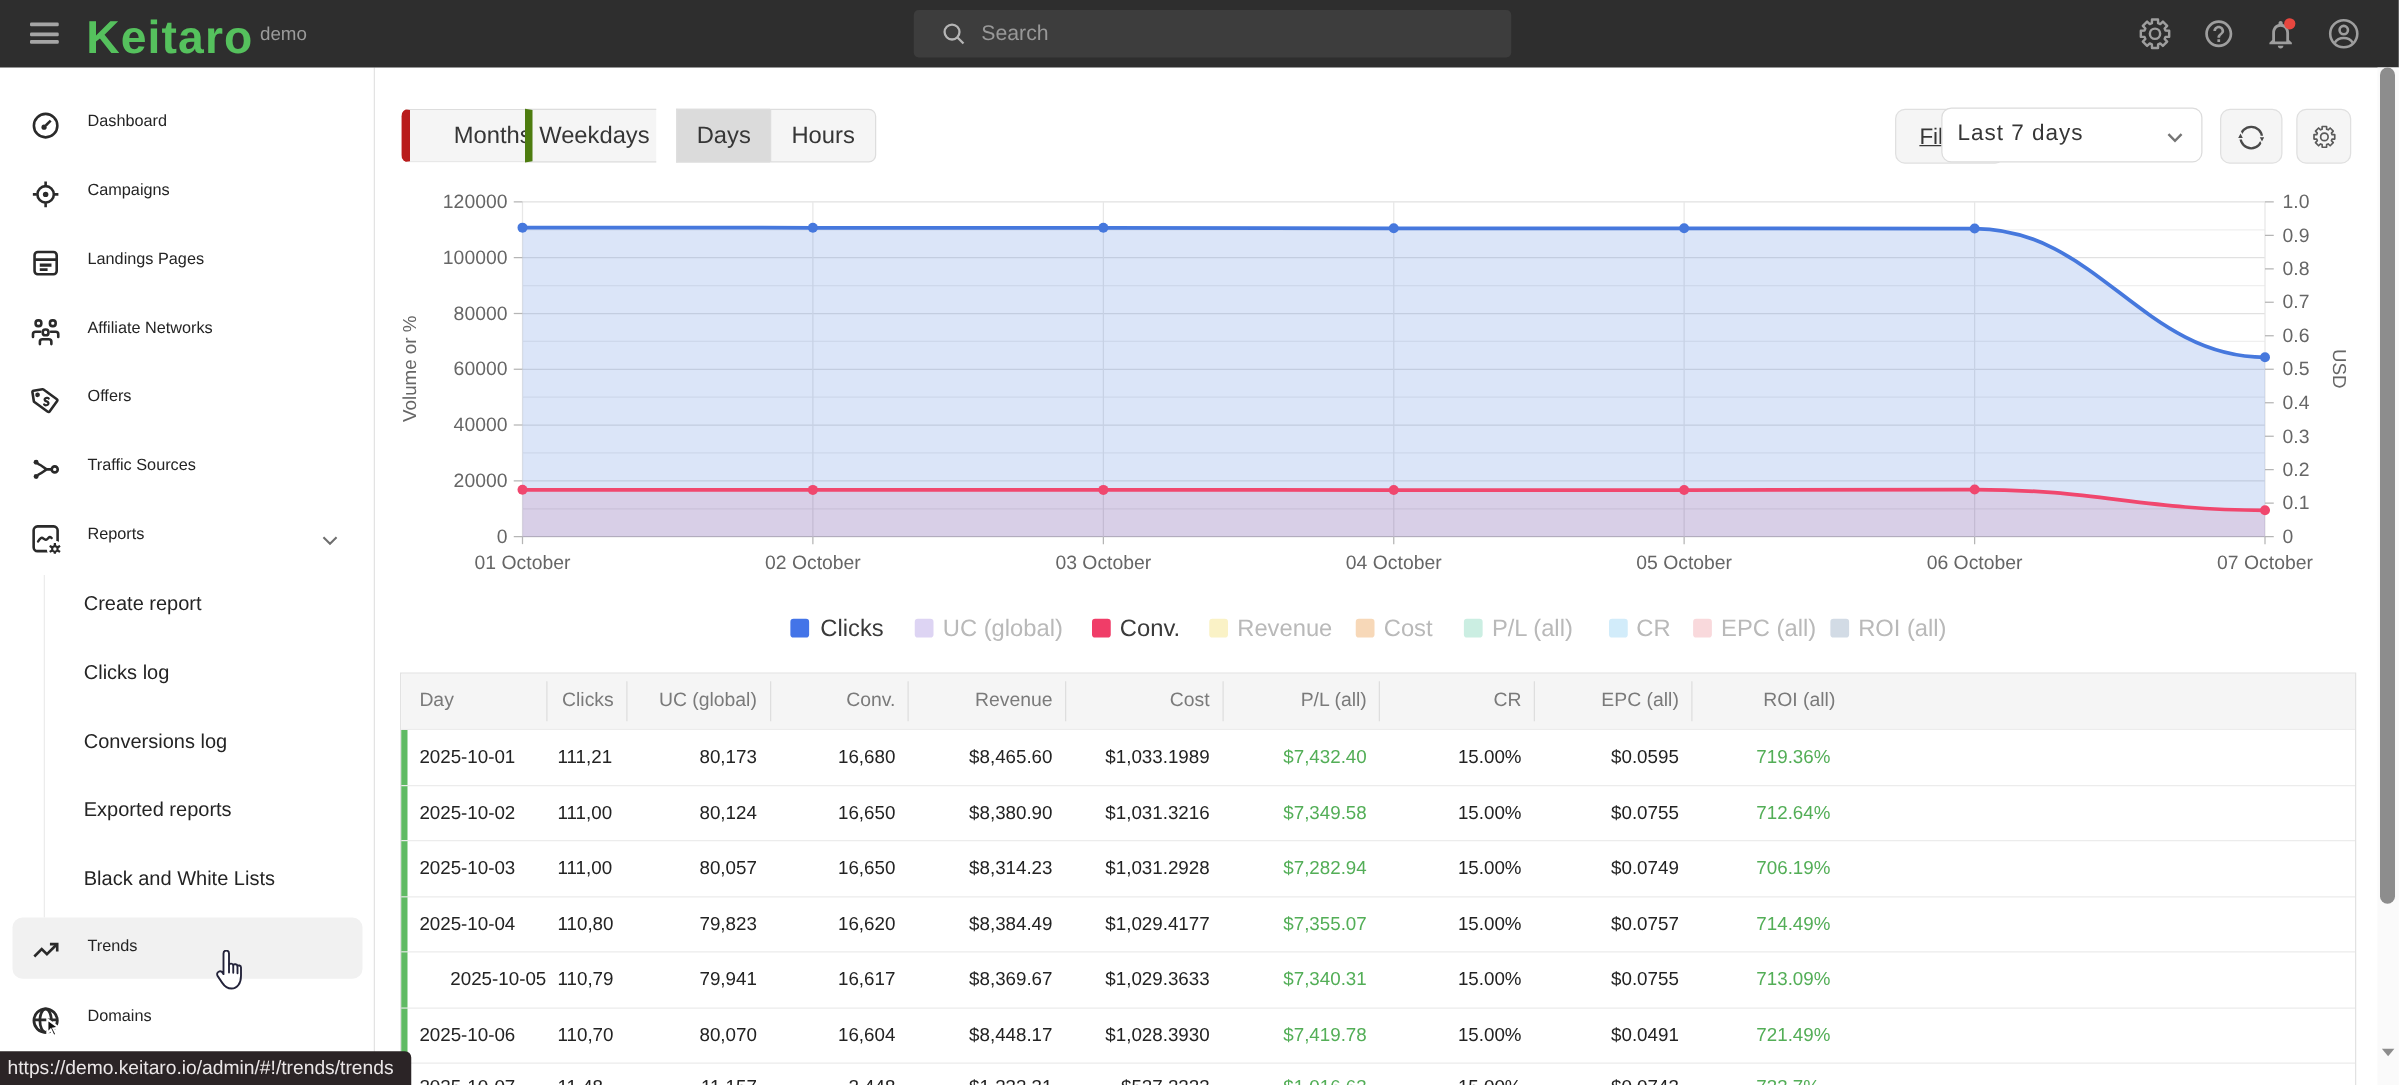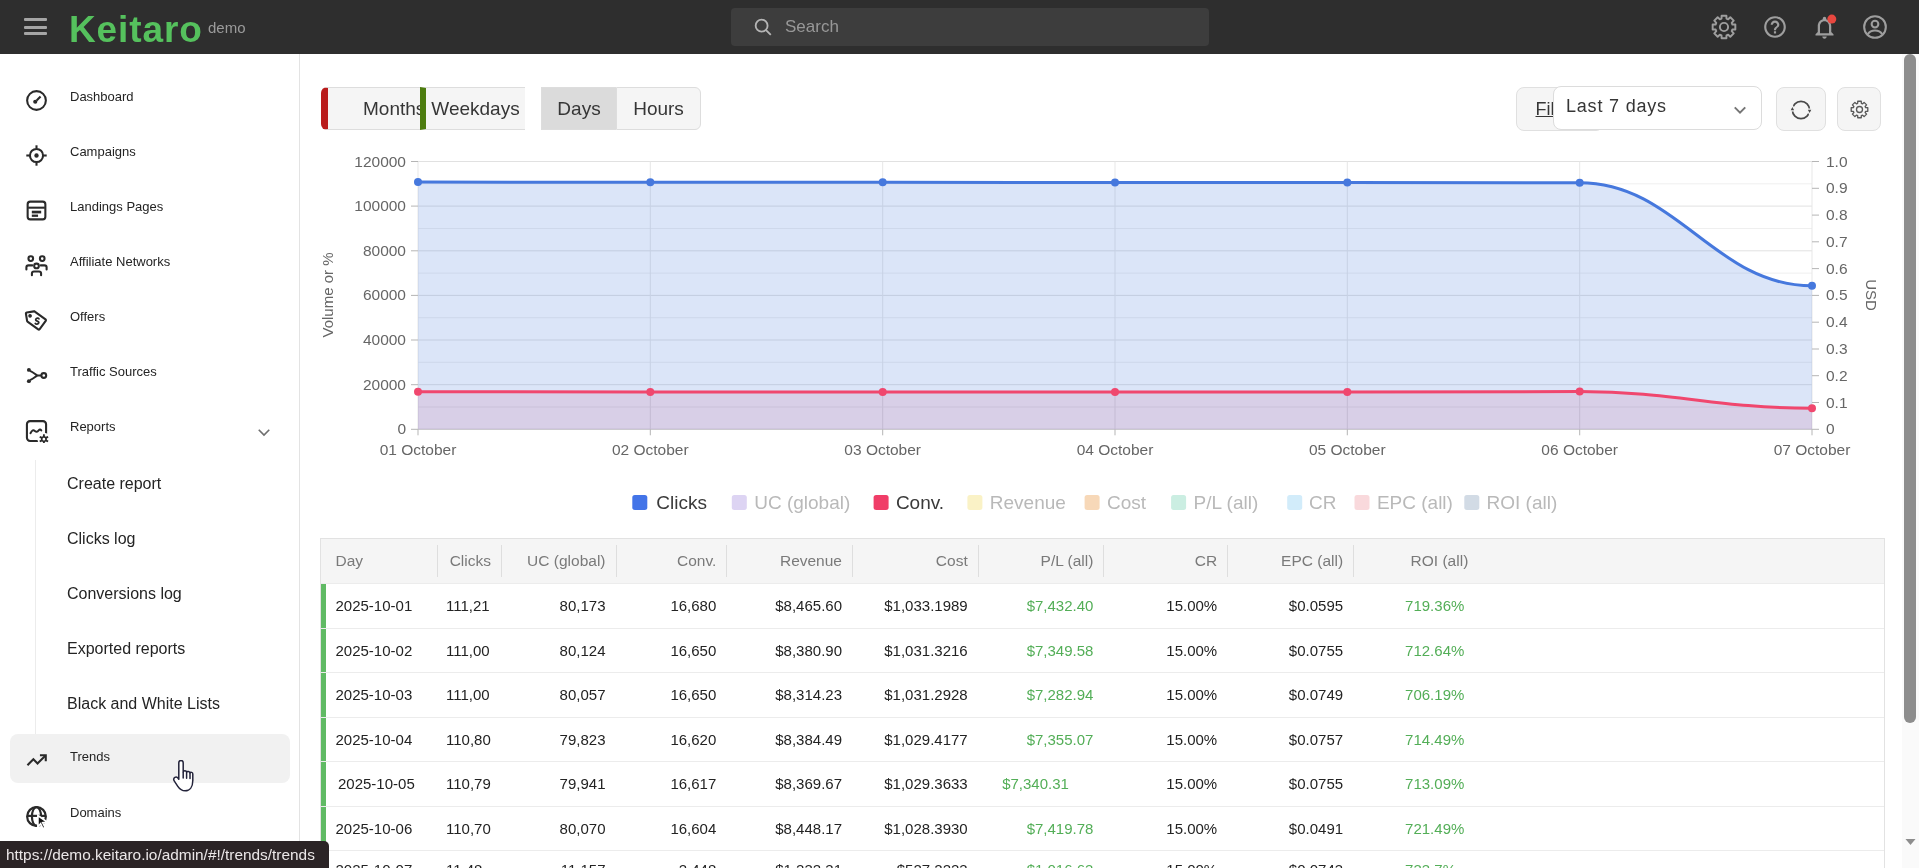--- a/index.html
+++ b/index.html
@@ -394,27 +394,27 @@
 <div class="cell" style="left:294.5px;width:110.80000000000001px;padding-right:10px;text-align:right;">16,620</div>
 <div class="cell" style="left:405.3px;width:125.69999999999999px;padding-right:10px;text-align:right;">$8,384.49</div>
 <div class="cell" style="left:531px;width:125.70000000000005px;padding-right:10px;text-align:right;">$1,029.4177</div>
 <div class="cell gr" style="left:656.7px;width:125.69999999999993px;padding-right:10px;text-align:right;">$7,355.07</div>
 <div class="cell" style="left:782.4px;width:123.80000000000007px;padding-right:10px;text-align:right;">15.00%</div>
 <div class="cell" style="left:906.2px;width:125.89999999999986px;padding-right:10px;text-align:right;">$0.0757</div>
 <div class="cell gr" style="left:1032.1px;width:530.9000000000001px;padding-left:52px;">714.49%</div>
 </div>
 <div class="trow">
         <div class="green"></div>
-<div class="cell" style="left:0px;width:116px;padding-left:17px;">2025-10-05</div>
+<div class="cell" style="left:0px;width:116px;padding-left:5px;text-align:right;">2025-10-05</div>
 <div class="cell" style="left:116px;width:64px;padding-left:9px;">110,79</div>
 <div class="cell" style="left:180px;width:114.5px;padding-right:10px;text-align:right;">79,941</div>
 <div class="cell" style="left:294.5px;width:110.80000000000001px;padding-right:10px;text-align:right;">16,617</div>
 <div class="cell" style="left:405.3px;width:125.69999999999999px;padding-right:10px;text-align:right;">$8,369.67</div>
 <div class="cell" style="left:531px;width:125.70000000000005px;padding-right:10px;text-align:right;">$1,029.3633</div>
-<div class="cell gr" style="left:656.7px;width:125.69999999999993px;padding-right:10px;text-align:center;">$7,340.31</div>
+<div class="cell gr" style="left:656.7px;width:125.69999999999993px;padding-right:10px;text-align:right;">$7,340.31</div>
 <div class="cell" style="left:782.4px;width:123.80000000000007px;padding-right:10px;text-align:right;">15.00%</div>
 <div class="cell" style="left:906.2px;width:125.89999999999986px;padding-right:10px;text-align:right;">$0.0755</div>
 <div class="cell gr" style="left:1032.1px;width:530.9000000000001px;padding-left:52px;">713.09%</div>
 </div>
 <div class="trow">
         <div class="green"></div>
 <div class="cell" style="left:0px;width:116px;padding-left:14.5px;">2025-10-06</div>
 <div class="cell" style="left:116px;width:64px;padding-left:9px;">110,70</div>
 <div class="cell" style="left:180px;width:114.5px;padding-right:10px;text-align:right;">80,070</div>
 <div class="cell" style="left:294.5px;width:110.80000000000001px;padding-right:10px;text-align:right;">16,604</div>

